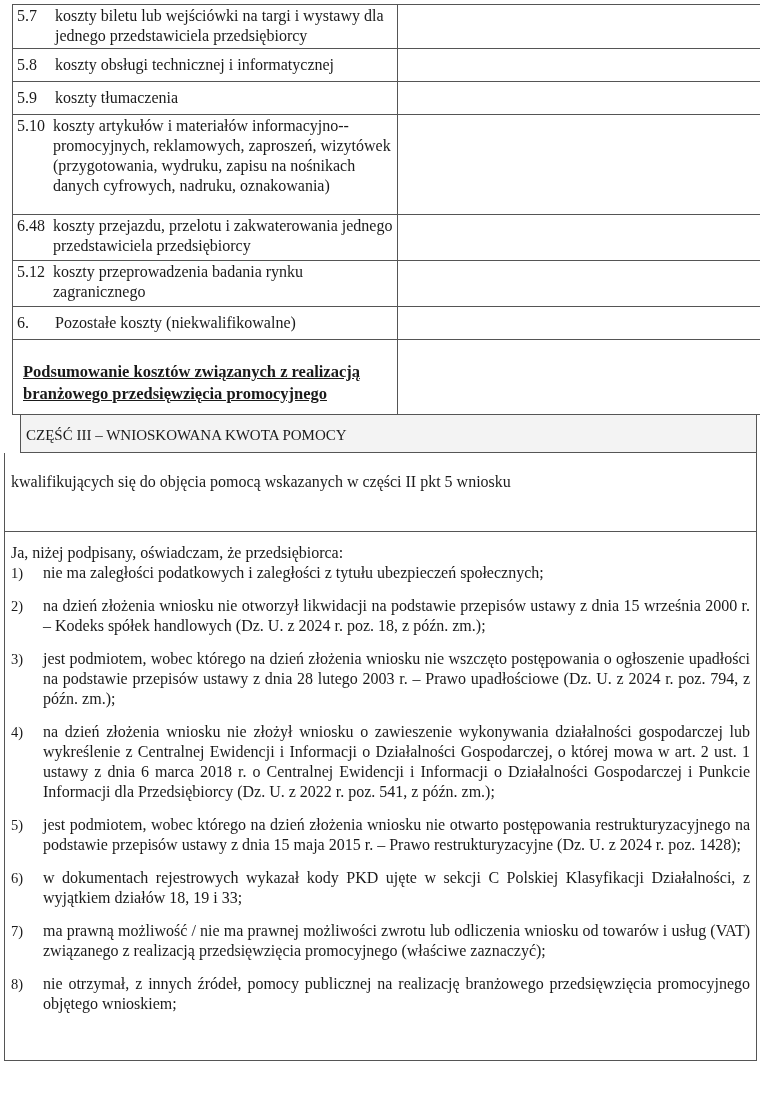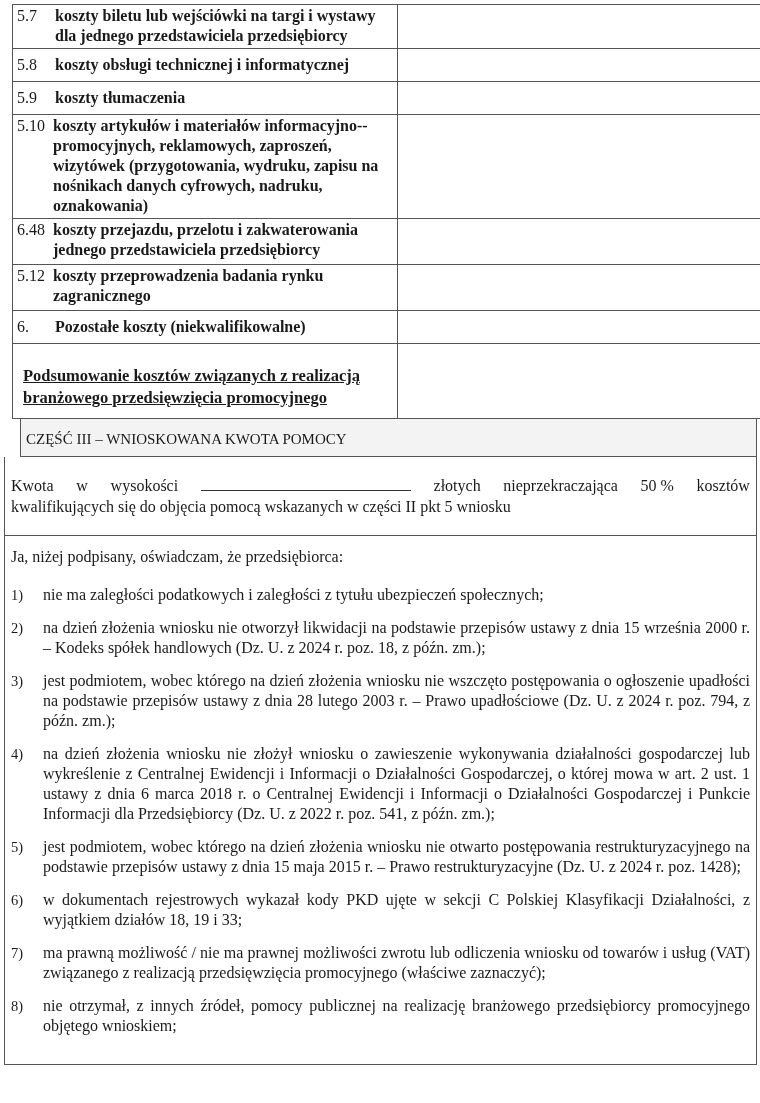--- a/index.html
+++ b/index.html
@@ -13,39 +13,39 @@
       border-collapse: collapse; width: 753px; table-layout: fixed; margin-left: 8px;
     }
     table.costs td {
       border: 1.5px solid #555; vertical-align: top; padding: 0;
     }
     td.label { width: 384px; }
     td.value { width: 369px; }
     .item { display: flex; line-height: 20px; padding: 1px 4px 2px 4px; }
     .item .num { flex: 0 0 38px; }
     .item .num.wide { flex: 0 0 36px; }
-    .item .txt { flex: 1; font-weight: bold; }
+    .item .txt { flex: 1; }
     .item.six .num { flex: 0 0 38px; }
     .summary { font-weight: bold; line-height: 22px; padding: 21px 4px 0 10px; font-size: 16.5px; text-decoration: underline; }
     .section-head {
       background: #f3f3f3; border: 1.5px solid #555; border-top: none;
       height: 37px; line-height: 40px; padding-left: 5px; font-size: 15px; margin-left: 16px;
     }
     .amount {
       border: 1.5px solid #555; border-top: none; height: 79px;
       padding: 18px 6px 0 6px; box-sizing: border-box; line-height: 21px; font-size: 16px;
       text-align: justify;
     }
     .amount .l1 { display: flex; justify-content: space-between; }
     .blank { display: inline-block; width: 210px; border-bottom: 1.2px solid #333; height: 15px; }
     .decl {
       border: 1.5px solid #555; border-top: none; height: 529px; box-sizing: border-box;
       padding: 11px 6px 0 6px;
     }
-    .intro { line-height: 20px; margin-bottom: 18px; }
+    .intro { line-height: 20px; }
     .pt { display: flex; line-height: 20px; margin-bottom: 13px; }
     .pt .n { flex: 0 0 32px; font-size: 14.5px; }
     .pt .t { flex: 1; text-align: justify; }
   </style>
 </head>
 <body>
 
 <div class="page">
   <table class="costs">
     <tbody>
@@ -116,30 +116,20 @@
       <td class="label">
         <div class="summary">Podsumowanie kosztów związanych z realizacją branżowego przedsięwzięcia promocyjnego</div>
       </td>
       <td class="value"></td>
     </tr>
   </tbody>
     </table>
 
   <div class="section-head">CZĘŚĆ III – WNIOSKOWANA KWOTA POMOCY</div>
   <div class="amount">
-    <div class="l1">
-      <span>Kwota</span>
-      <span>w</span>
-      <span>wysokości</span>
-      <span class="blank"></span>
-      <span>złotych</span>
-      <span>nieprzekraczająca</span>
-      <span>50 %</span>
-      <span>kosztów</span>
-    </div>
     <div>kwalifikujących się do objęcia pomocą wskazanych w części II pkt 5 wniosku</div>
   </div>
 
   <div class="decl">
     <div class="intro">Ja, niżej podpisany, oświadczam, że przedsiębiorca:</div>
     <div class="pt">
         <span class="n">1)</span>
         <span class="t">nie ma zaległości podatkowych i zaległości z tytułu ubezpieczeń społecznych;</span>
       </div>
     <div class="pt">
@@ -161,16 +151,16 @@
     <div class="pt">
         <span class="n">6)</span>
         <span class="t">w dokumentach rejestrowych wykazał kody PKD ujęte w sekcji C Polskiej Klasyfikacji Działalności, z wyjątkiem działów 18, 19 i 33;</span>
       </div>
     <div class="pt">
         <span class="n">7)</span>
         <span class="t">ma prawną możliwość / nie ma prawnej możliwości zwrotu lub odliczenia wniosku od towarów i usług (VAT) związanego z realizacją przedsięwzięcia promocyjnego (właściwe zaznaczyć);</span>
       </div>
     <div class="pt">
         <span class="n">8)</span>
-        <span class="t">nie otrzymał, z innych źródeł, pomocy publicznej na realizację branżowego przedsiębiorcy promocyjnego objętego wnioskiem;</span>
+        <span class="t">nie otrzymał, z innych źródeł, pomocy publicznej na realizację branżowego przedsięwzięcia promocyjnego objętego wnioskiem;</span>
       </div>
   </div>
 </div>
 
 </body></html>

